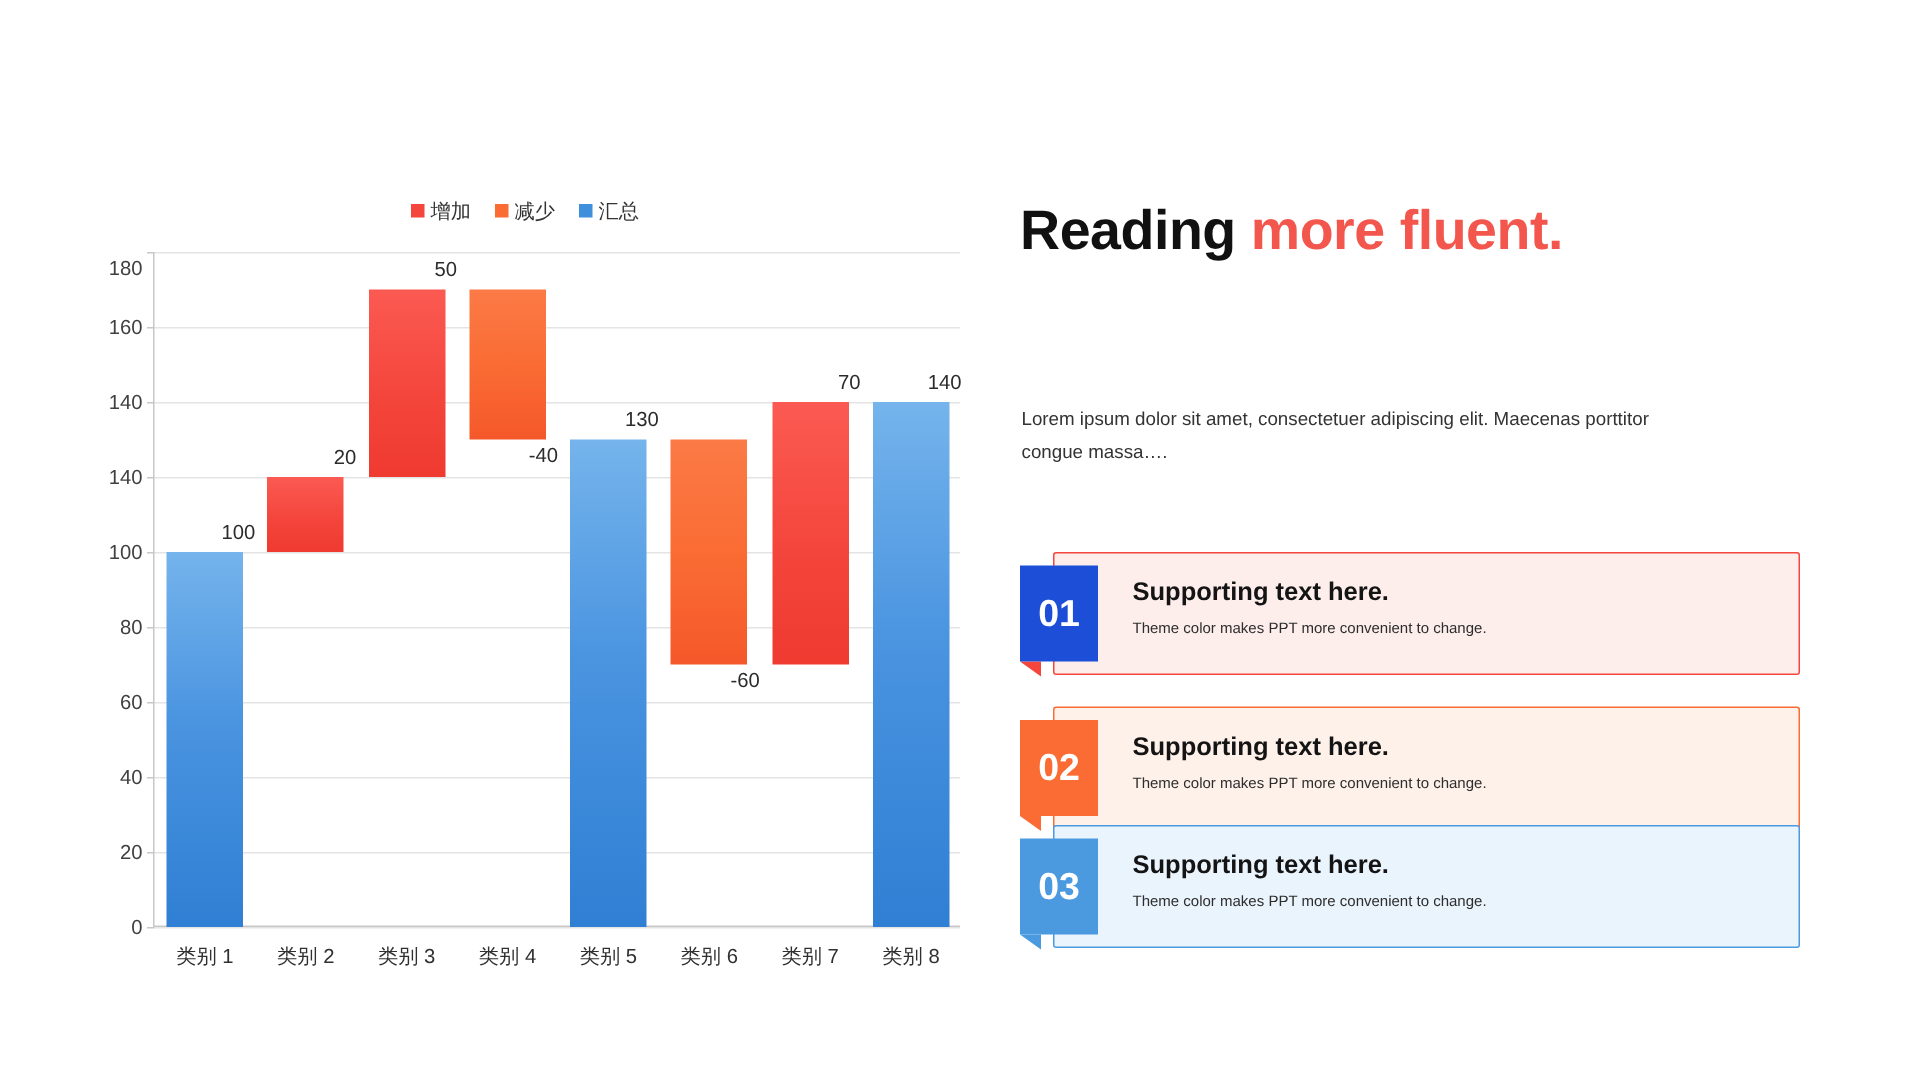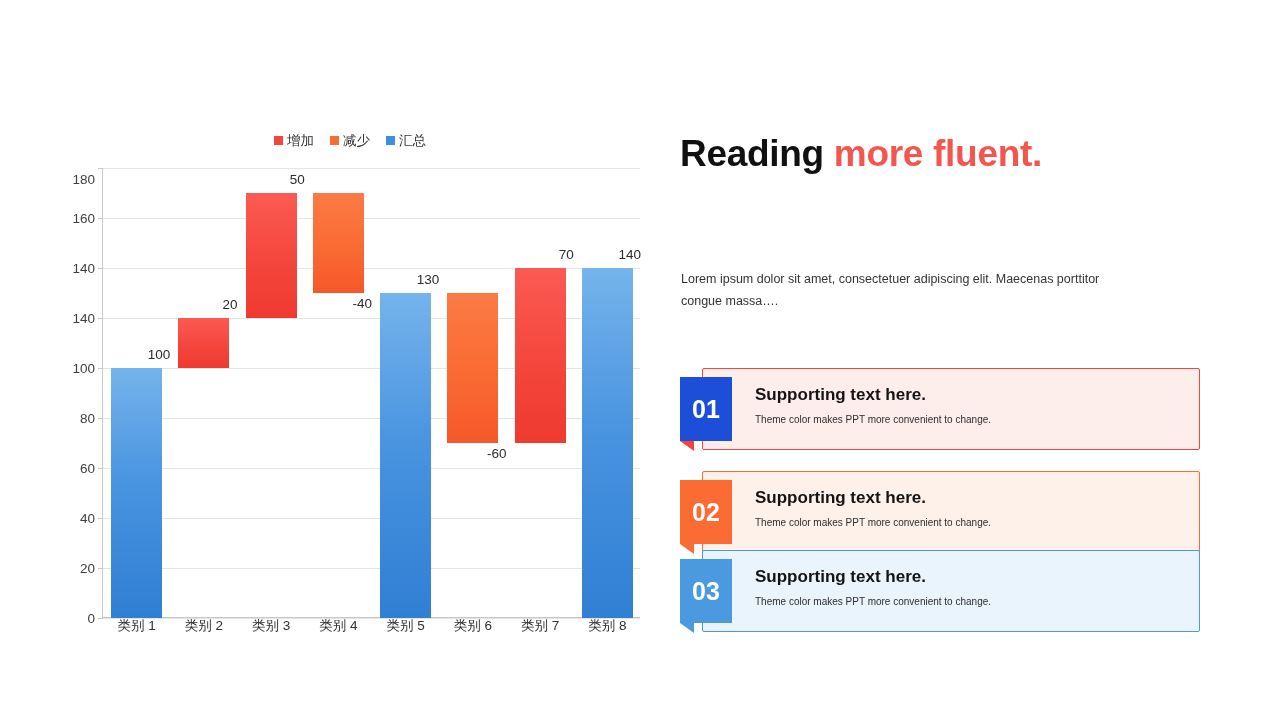--- a/index.html
+++ b/index.html
@@ -99,20 +99,21 @@
     position: absolute;
     left: 0;
     width: 100%;
     text-align: right;
     font-size: 13.5px;
     color: #2b2b2b;
   }
   .xlabel {
     position: absolute;
     top: 100%;
+    margin-top: 12px;
     left: 0;
     width: 100%;
     text-align: center;
     font-size: 13.5px;
     color: #303030;
     white-space: nowrap;
   }
 
   
   #right-panel {

